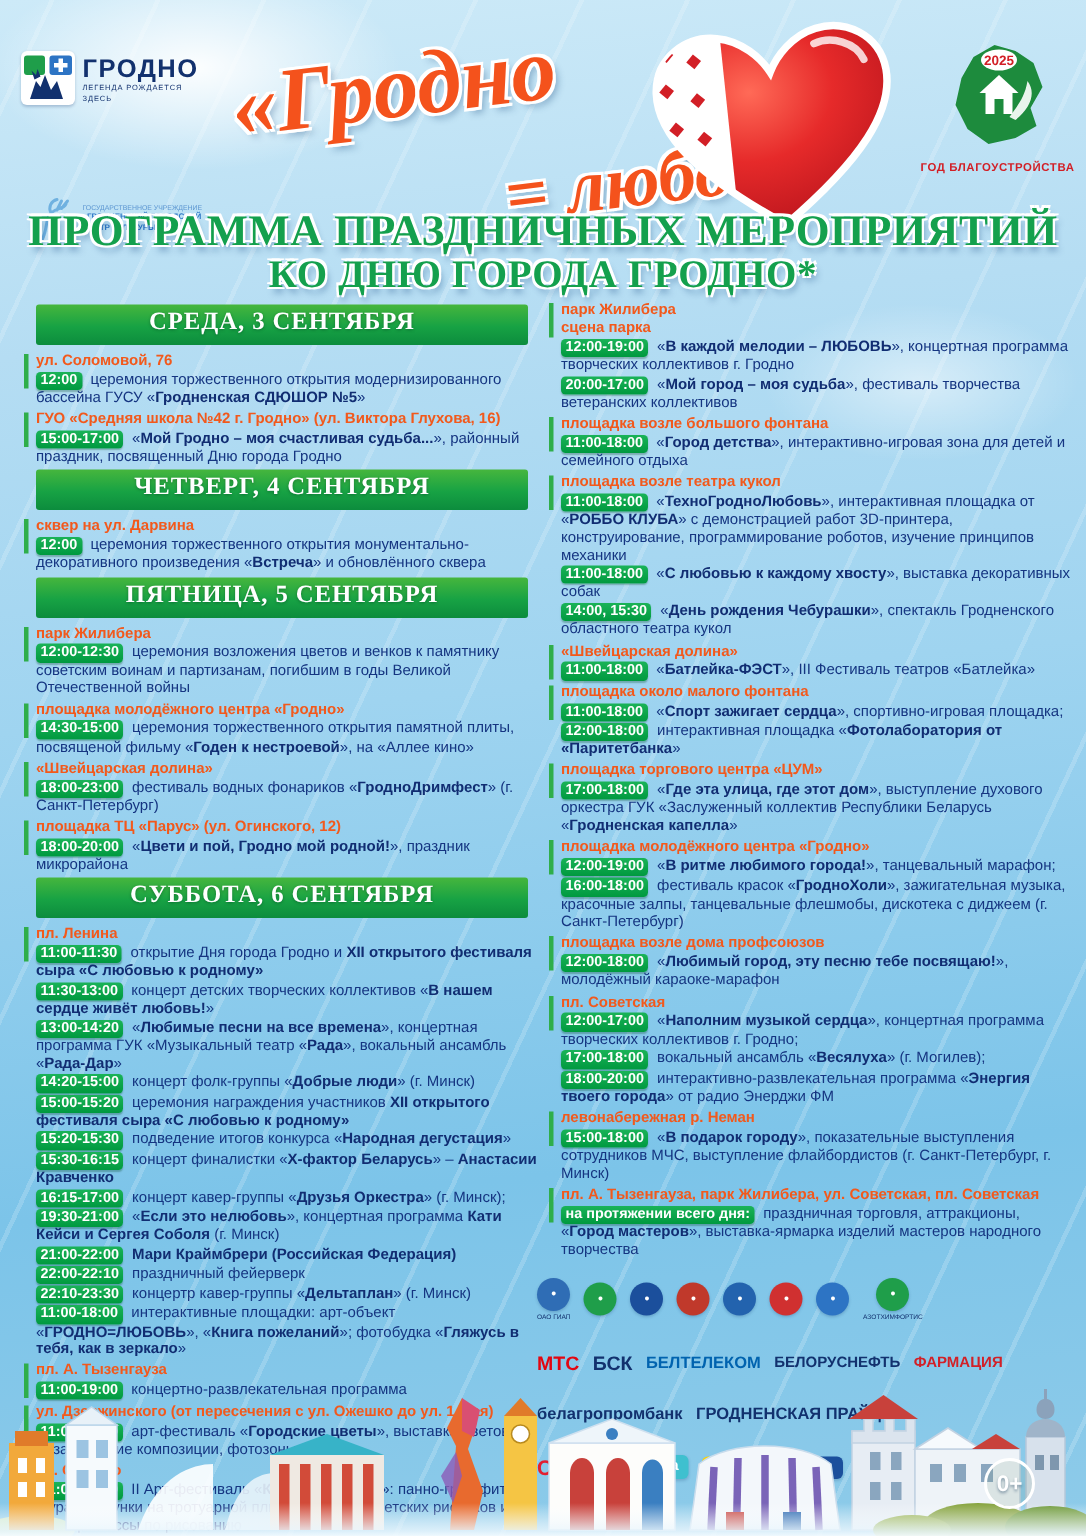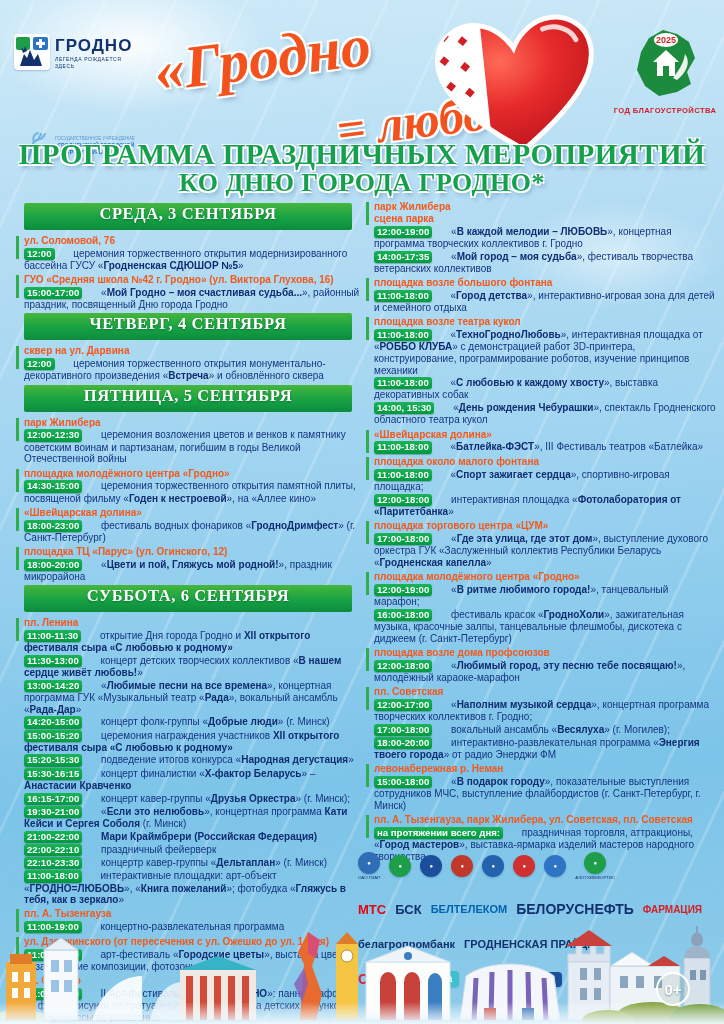--- a/index.html
+++ b/index.html
@@ -63,21 +63,21 @@
     text-align:center; padding:1px 0 6px; margin:2px 8px 5px 8px; letter-spacing:.6px;
     text-shadow:0 1px 2px rgba(0,60,30,.45); border-radius:2px;
   }
   .group{ position:relative; padding-left:8px; margin-bottom:2.5px; }
   .group::before{ content:""; position:absolute; left:0; top:1px; width:3px; height:23px; background:#2fae4a; }
   .loc{ color:#f2591c; font-weight:bold; font-size:10px; line-height:1.18; }
   .event{ font-size:10px; line-height:1.17; color:#153581; margin-top:1px; }
   .event .time{
     display:inline-block; background:linear-gradient(180deg,#1ab358,#00993f);
     color:#fff; font-weight:bold; font-size:9.6px; padding:0 3px 1px; border-radius:3px;
-    margin-right:16px; white-space:nowrap; box-shadow:0 1px 1px rgba(0,70,30,.3);
+    margin-right:3px; white-space:nowrap; box-shadow:0 1px 1px rgba(0,70,30,.3);
   }
   .event b{ color:#112d72; }
   .infoline{ color:#153581; font-weight:bold; font-size:10.5px; margin:5px 0 1px 8px;}
 
   
   #sponsors{ position:absolute; left:358px; top:836px; width:360px; }
   .sprow{ display:flex; align-items:center; gap:9px; margin-bottom:5px; }
   .sp{ display:flex; flex-direction:column; align-items:center; justify-content:flex-end;margin-top:16px; }
   .sp .dot{ width:22px; height:22px; border-radius:50%; display:flex; align-items:center; justify-content:center; color:#fff; font-size:9px; font-weight:bold; box-shadow:0 1px 2px rgba(20,60,110,.25);}
   .sp .cap{ font-size:4.4px; color:#12316e; margin-top:1px; text-align:center; max-width:44px; line-height:1.2;}
@@ -205,21 +205,21 @@
         <div class="group">
           <div class="loc">площадка молодёжного центра «Гродно»</div>
           <div class="event"><span class="time">14:30-15:00</span> <span>церемония торжественного открытия памятной плиты, посвященой фильму «<b>Годен к нестроевой</b>», на «Аллее кино»</span></div>
         </div>
         <div class="group">
           <div class="loc">«Швейцарская долина»</div>
           <div class="event"><span class="time">18:00-23:00</span> <span>фестиваль водных фонариков «<b>ГродноДримфест</b>» (г. Санкт-Петербург)</span></div>
         </div>
         <div class="group">
           <div class="loc">площадка ТЦ «Парус» (ул. Огинского, 12)</div>
-          <div class="event"><span class="time">18:00-20:00</span> <span>«<b>Цвети и пой, Гляжусь мой родной!</b>», праздник микрорайона</span></div>
+          <div class="event"><span class="time">18:00-20:00</span> <span>«<b>Цвети и пой, Гродно мой родной!</b>», праздник микрорайона</span></div>
         </div>
         <div class="day-band">СУББОТА, 6 СЕНТЯБРЯ</div>
         <div class="group">
           <div class="loc">пл. Ленина</div>
           <div class="event"><span class="time">11:00-11:30</span> <span>открытие Дня города Гродно и <b>XII открытого фестиваля сыра «С любовью к родному»</b></span></div>
           <div class="event"><span class="time">11:30-13:00</span> <span>концерт детских творческих коллективов «<b>В нашем сердце живёт любовь!</b>»</span></div>
           <div class="event"><span class="time">13:00-14:20</span> <span>«<b>Любимые песни на все времена</b>», концертная программа ГУК «Музыкальный театр «<b>Рада</b>», вокальный ансамбль «<b>Рада-Дар</b>»</span></div>
           <div class="event"><span class="time">14:20-15:00</span> <span>концерт фолк-группы «<b>Добрые люди</b>» (г. Минск)</span></div>
           <div class="event"><span class="time">15:00-15:20</span> <span>церемония награждения участников <b>XII открытого фестиваля сыра «С любовью к родному»</b></span></div>
           <div class="event"><span class="time">15:20-15:30</span> <span>подведение итогов конкурса «<b>Народная дегустация</b>»</span></div>
@@ -245,21 +245,21 @@
         </div>
       </div>
     <div class="infoline">Инфолиния: 62-60-02, 68-64-31</div>
 
   </div>
   <div class="col" id="col-right">
       <div class="group">
         <div class="loc">парк Жилибера</div>
         <div class="loc">сцена парка</div>
         <div class="event"><span class="time">12:00-19:00</span> <span>«<b>В каждой мелодии – ЛЮБОВЬ</b>», концертная программа творческих коллективов г. Гродно</span></div>
-        <div class="event"><span class="time">14:00-17:35</span> <span>«<b>Мой город – моя судьба</b>», фестиваль творчества ветеранских коллективов</span></div>
+        <div class="event"><span class="time">20:00-17:00</span> <span>«<b>Мой город – моя судьба</b>», фестиваль творчества ветеранских коллективов</span></div>
       </div>
       <div class="group">
         <div class="loc">площадка возле большого фонтана</div>
         <div class="event"><span class="time">11:00-18:00</span> <span>«<b>Город детства</b>», интерактивно-игровая зона для детей и семейного отдыха</span></div>
       </div>
       <div class="group">
         <div class="loc">площадка возле театра кукол</div>
         <div class="event"><span class="time">11:00-18:00</span> <span>«<b>ТехноГродноЛюбовь</b>», интерактивная площадка от «<b>РОББО КЛУБА</b>» с демонстрацией работ 3D-принтера, конструирование, программирование роботов, изучение принципов механики</span></div>
         <div class="event"><span class="time">11:00-18:00</span> <span>«<b>С любовью к каждому хвосту</b>», выставка декоративных собак</span></div>
         <div class="event"><span class="time">14:00, 15:30</span> <span>«<b>День рождения Чебурашки</b>», спектакль Гродненского областного театра кукол</span></div>
@@ -335,21 +335,21 @@
         <div class="sp">
           <span class="brand" style="color: rgb(227, 6, 17); font-size: 13px;">МТС</span>
         </div>
         <div class="sp">
           <span class="brand" style="color: rgb(18, 49, 110); font-size: 13px;">БСК</span>
         </div>
         <div class="sp">
           <span class="brand" style="color: rgb(0, 99, 175); font-size: 11px;">БЕЛТЕЛЕКОМ</span>
         </div>
         <div class="sp">
-          <span class="brand" style="color: rgb(18, 49, 110); font-size: 14px;">БЕЛОРУСНЕФТЬ</span>
+          <span class="brand" style="color: rgb(18, 49, 110); font-size: 10px;">БЕЛОРУСНЕФТЬ</span>
         </div>
         <div class="sp">
           <span class="brand" style="color: rgb(210, 32, 39); font-size: 10px;">ФАРМАЦИЯ</span>
         </div>
       </div>
       <div class="sprow">
         <div class="sp">
           <span class="brand" style="color: rgb(18, 49, 110); font-size: 11px;">белагропромбанк</span>
         </div>
         <div class="sp">

